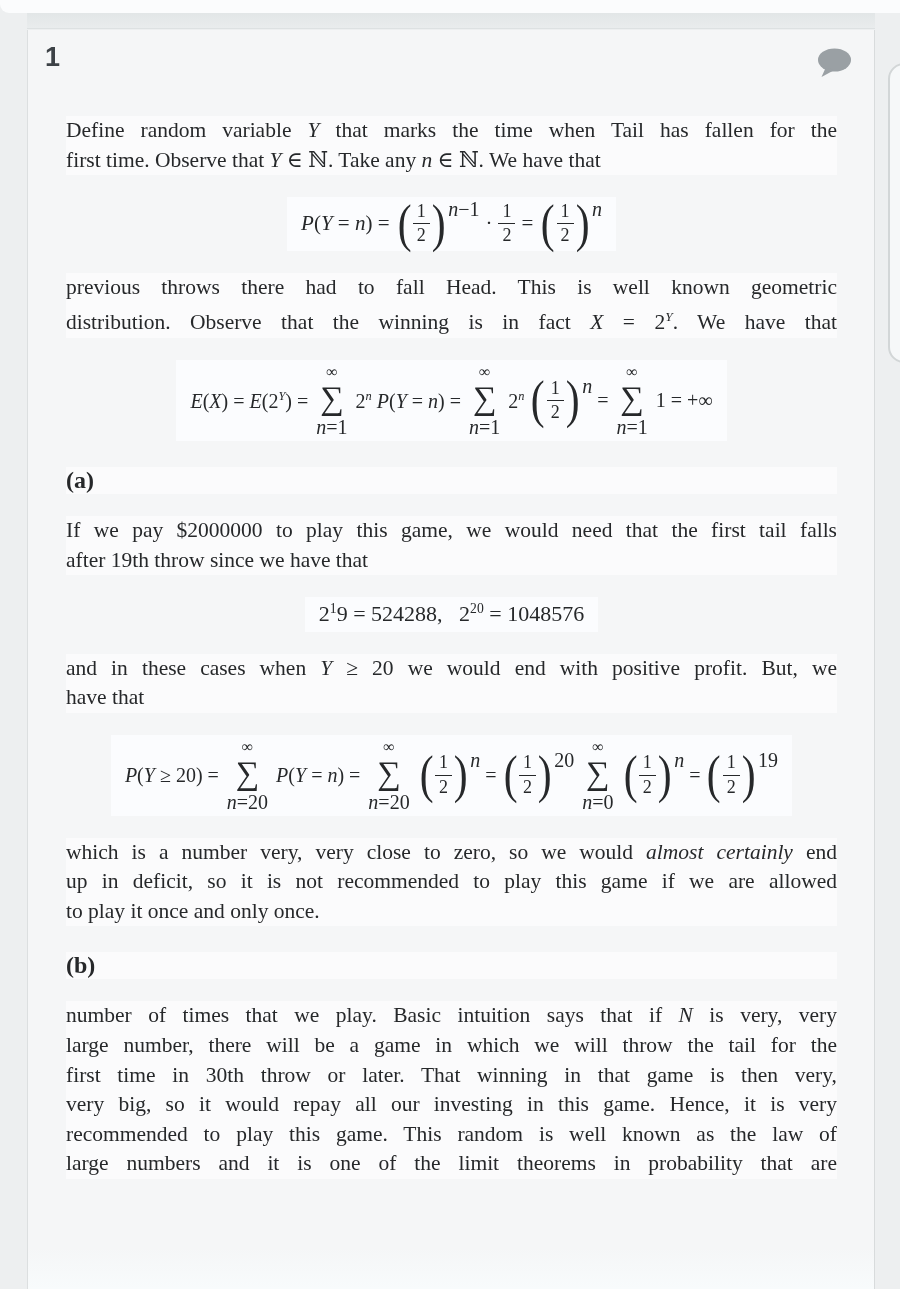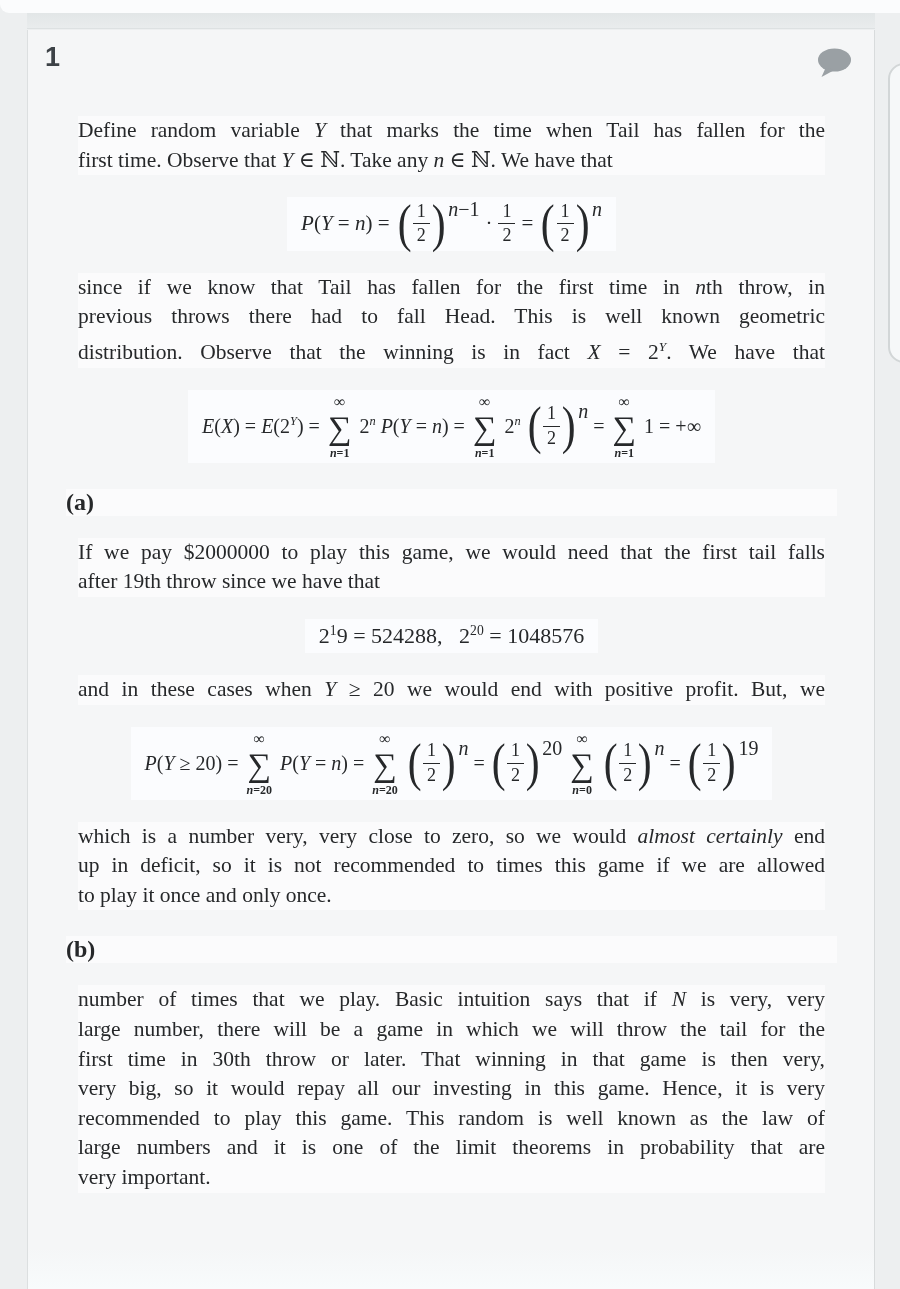--- a/index.html
+++ b/index.html
@@ -43,21 +43,21 @@
     height: 64px;
   }
   .score {
     font-family: "Liberation Sans", "DejaVu Sans", sans-serif;
     font-size: 27px; font-weight: 600; color: #3d4247; line-height: 1.15;
   }
   .comment-btn { margin-top: 6px; cursor: pointer; width: 36px; height: 30px; }
   .comment-btn svg { display:block; }
 
   .content { padding: 0 37px 0 38px; }
-  .para { margin: 22px 12px; }
+  .para { margin: 22px 0; }
   .line {
     font-size: 21.5px; line-height: 29.6px;
     text-align: justify; text-align-last: justify;
     background: rgba(252,253,253,0.8);
   }
   .line.last { text-align-last: left; }
   .line sup, .mrow sup { font-size: 0.62em; }
   .sec-head {
     font-size: 24px; font-weight: 700;
     margin: 26px 0 0 0;
@@ -87,21 +87,21 @@
   .psup {
     align-self: flex-start; font-size: 20px; line-height: 1;
     margin: -2px 0 0 1px;
   }
   .sum {
     display: inline-flex; flex-direction: column; align-items: center;
     line-height: 1; margin: 0 3px;
   }
   .sum-top { font-size: 16px; line-height: 1; }
   .sum-sigma { font-size: 33px; line-height: 1; padding: 2px 0; }
-  .sum-bot { font-size: 12px; line-height: 1; font-weight: bold; }
+  .sum-bot { font-size: 20px; line-height: 1; }
   .f3row { font-size: 22px; }
 </style>
 </head>
 <body>
 
 <div class="page">
   <div class="top-strip"></div>
   <div class="top-band"></div>
 
   <div class="card">
@@ -146,21 +146,20 @@
               <span class="num">1</span>
               <span class="den">2</span>
             </span>
             <span class="paren">)</span>
             <span class="psup"><span style="font-style: italic;">n</span></span>
           </span>
         </span>
       </div>
 
       <div class="para">
-        <div class="line"><span>since if we know that Tail has fallen for the first time in </span><span style="font-style: italic;">n</span><span>th throw, in</span></div>
         <div class="line"><span>previous throws there had to fall Head.  This is well known geometric</span></div>
         <div class="line"><span>distribution. Observe that the winning is in fact </span><span style="font-style: italic;">X</span><span> = 2</span><sup style="font-style: italic;">Y</sup><span>. We have that</span></div>
       </div>
 
       <div class="formula small">
         <span class="fwrap">
           <span class="mrow"><span style="font-style: italic;">E</span><span>(</span><span style="font-style: italic;">X</span><span>) = </span><span style="font-style: italic;">E</span><span>(2</span><sup style="font-style: italic;">Y</sup><span>) =</span></span>
           <span class="sum">
             <span class="sum-top">∞</span>
             <span class="sum-sigma">∑</span>
@@ -200,20 +199,21 @@
       </div>
 
       <div class="formula">
         <span class="fwrap f3row">
           <span class="mrow"><span>2</span><sup>1</sup><span>9 = 524288,</span><span>  </span><span>2</span><sup>20</sup><span> = 1048576</span></span>
         </span>
       </div>
 
       <div class="para">
         <div class="line"><span>and in these cases when </span><span style="font-style: italic;">Y</span><span> ≥ 20 we would end with positive profit. But, we</span></div>
+        <div class="line last"><span>have that</span></div>
       </div>
 
       <div class="formula small">
         <span class="fwrap">
           <span class="mrow"><span style="font-style: italic;">P</span><span>(</span><span style="font-style: italic;">Y</span><span> ≥ 20) =</span></span>
           <span class="sum">
             <span class="sum-top">∞</span>
             <span class="sum-sigma">∑</span>
             <span class="sum-bot"><span style="font-style: italic;">n</span><span>=20</span></span>
           </span>
@@ -264,34 +264,33 @@
               <span class="den">2</span>
             </span>
             <span class="paren">)</span>
             <span class="psup"><span>19</span></span>
           </span>
         </span>
       </div>
 
       <div class="para">
         <div class="line"><span>which is a number very, very close to zero, so we would </span><span style="font-style: italic;">almost certainly</span><span> end</span></div>
-        <div class="line"><span>up in deficit, so it is not recommended to times this game if we are allowed</span></div>
+        <div class="line"><span>up in deficit, so it is not recommended to play this game if we are allowed</span></div>
         <div class="line last"><span>to play it once and only once.</span></div>
       </div>
 
       <div class="sec-head">(b)</div>
 
       <div class="para">
         <div class="line"><span>number of times that we play. Basic intuition says that if </span><span style="font-style: italic;">N</span><span> is very, very</span></div>
         <div class="line"><span>large number, there will be a game in which we will throw the tail for the</span></div>
         <div class="line"><span>first time in 30th throw or later. That winning in that game is then very,</span></div>
         <div class="line"><span>very big, so it would repay all our investing in this game. Hence, it is very</span></div>
         <div class="line"><span>recommended to play this game.  This random is well known as the law of</span></div>
         <div class="line"><span>large numbers and it is one of the limit theorems in probability that are</span></div>
-        <div class="line last"><span>very important.</span></div>
       </div>
 
     </div>
 
     <div class="card-bottom"></div>
   </div>
 
   <div class="side-card"></div>
 </div>
 

